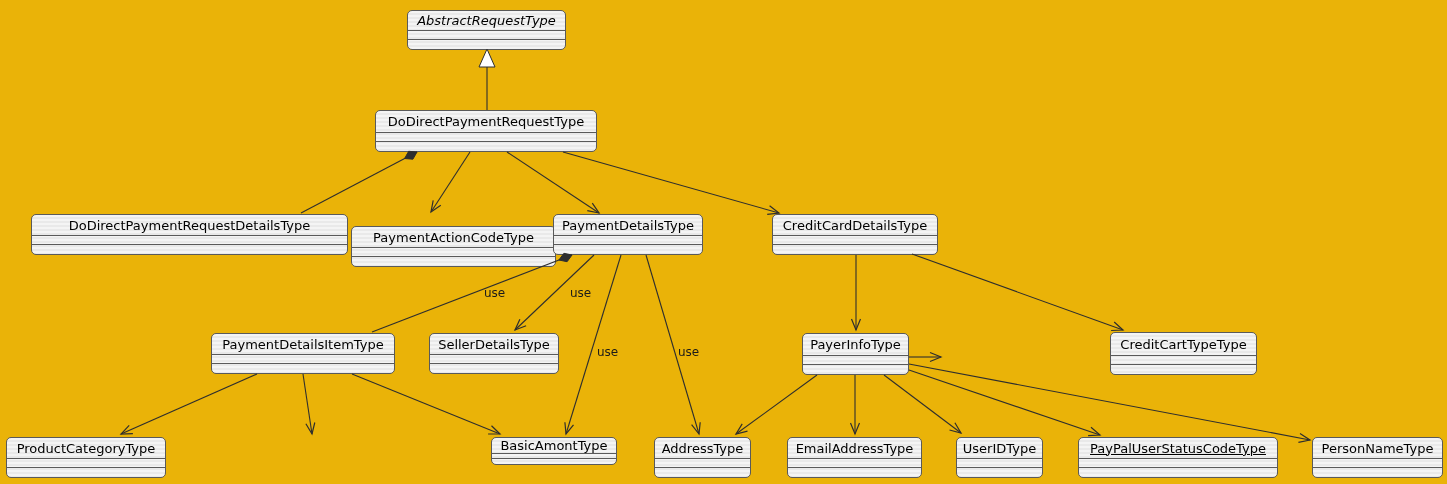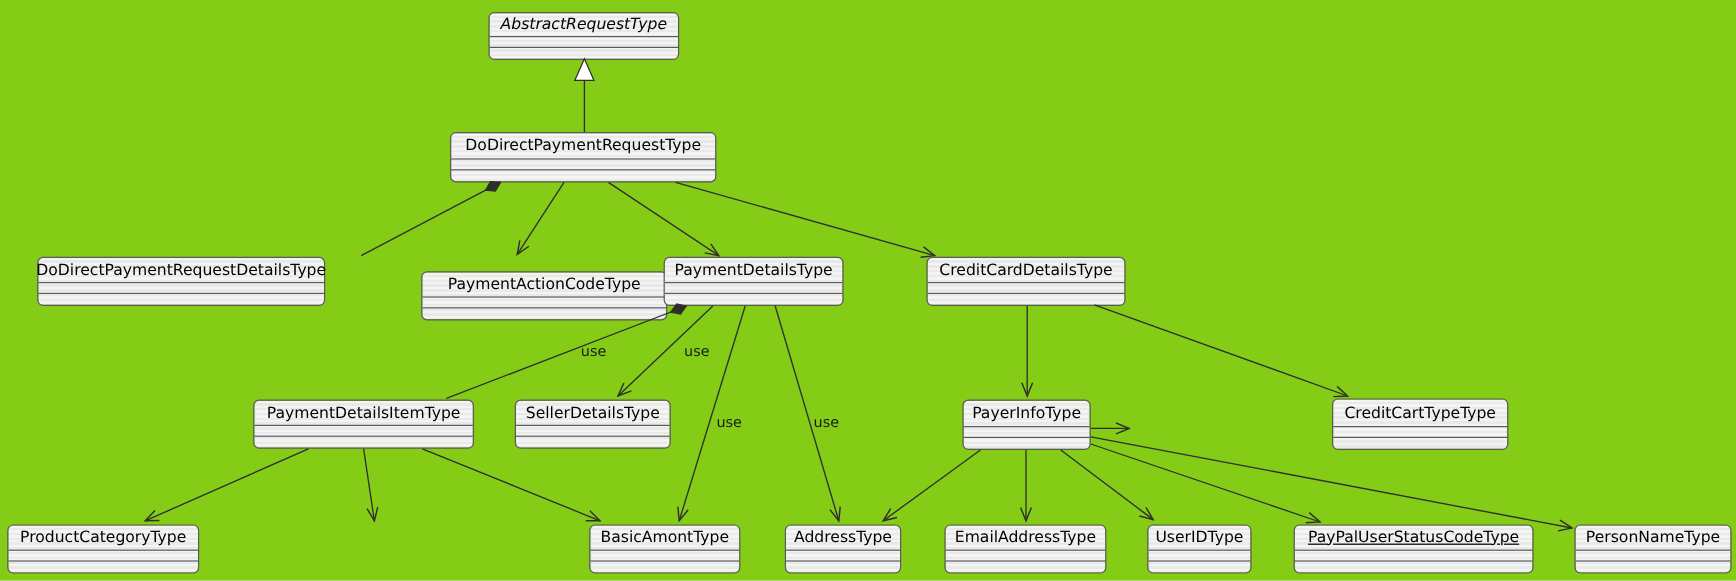--- a/index.html
+++ b/index.html
@@ -1,17 +1,17 @@
 <!DOCTYPE html>
 <html><head>
 <meta charset="utf-8">
 <style>
   html,body { margin:0; padding:0; background:#ffffff; }
   #stage {
-    position:relative; width:1447px; height:484px; background:#84cc16;
+    position:relative; width:1447px; height:484px; background:#eab308;
     font-family:"DejaVu Sans","Liberation Sans",sans-serif; overflow:hidden;
   }
   .uml-node {
     position:absolute; box-sizing:border-box;
     border:1px solid #5a5a5a; border-radius:5px;
     background:repeating-linear-gradient(to bottom,#f4f4f4 0 2px,#e9e9e9 2px 4px);
     display:flex; flex-direction:column;
   }
   .uml-title {
     flex:1; display:flex; align-items:center; justify-content:center;
@@ -32,21 +32,21 @@
     <div class="uml-node" style="left: 407px; top: 10px; width: 159px; height: 40px; border-color: rgb(90, 90, 90);">
       <div class="uml-title italic">AbstractRequestType</div>
       <div class="uml-comp-fields"></div>
       <div class="uml-comp-methods"></div>
     </div>
     <div class="uml-node" style="left: 375px; top: 110px; width: 222px; height: 42px; border-color: rgb(90, 90, 90);">
       <div class="uml-title">DoDirectPaymentRequestType</div>
       <div class="uml-comp-fields"></div>
       <div class="uml-comp-methods"></div>
     </div>
-    <div class="uml-node" style="left: 31px; top: 214px; width: 240px; height: 41px; border-color: rgb(90, 90, 90);">
+    <div class="uml-node" style="left: 31px; top: 214px; width: 317px; height: 41px; border-color: rgb(90, 90, 90);">
       <div class="uml-title">DoDirectPaymentRequestDetailsType</div>
       <div class="uml-comp-fields"></div>
       <div class="uml-comp-methods"></div>
     </div>
     <div class="uml-node" style="left: 351px; top: 214px; width: 205px; height: 41px; border-color: rgb(90, 90, 90); margin-top: 12px;">
       <div class="uml-title">PaymentActionCodeType</div>
       <div class="uml-comp-fields"></div>
       <div class="uml-comp-methods"></div>
     </div>
     <div class="uml-node" style="left: 553px; top: 214px; width: 150px; height: 41px; border-color: rgb(90, 90, 90);">
@@ -77,21 +77,21 @@
     <div class="uml-node" style="left: 1110px; top: 332px; width: 147px; height: 43px; border-color: rgb(90, 90, 90);">
       <div class="uml-title">CreditCartTypeType</div>
       <div class="uml-comp-fields"></div>
       <div class="uml-comp-methods"></div>
     </div>
     <div class="uml-node" style="left: 6px; top: 437px; width: 160px; height: 41px; border-color: rgb(90, 90, 90);">
       <div class="uml-title">ProductCategoryType</div>
       <div class="uml-comp-fields"></div>
       <div class="uml-comp-methods"></div>
     </div>
-    <div class="uml-node" style="left: 491px; top: 437px; width: 126px; height: 41px; border-color: rgb(90, 90, 90);">
+    <div class="uml-node" style="left: 491px; top: 437px; width: 126px; height: 28px; border-color: rgb(90, 90, 90);">
       <div class="uml-title">BasicAmontType</div>
       <div class="uml-comp-fields"></div>
       <div class="uml-comp-methods"></div>
     </div>
     <div class="uml-node" style="left: 654px; top: 437px; width: 97px; height: 41px; border-color: rgb(90, 90, 90);">
       <div class="uml-title">AddressType</div>
       <div class="uml-comp-fields"></div>
       <div class="uml-comp-methods"></div>
     </div>
     <div class="uml-node" style="left: 787px; top: 437px; width: 135px; height: 41px; border-color: rgb(90, 90, 90);">

